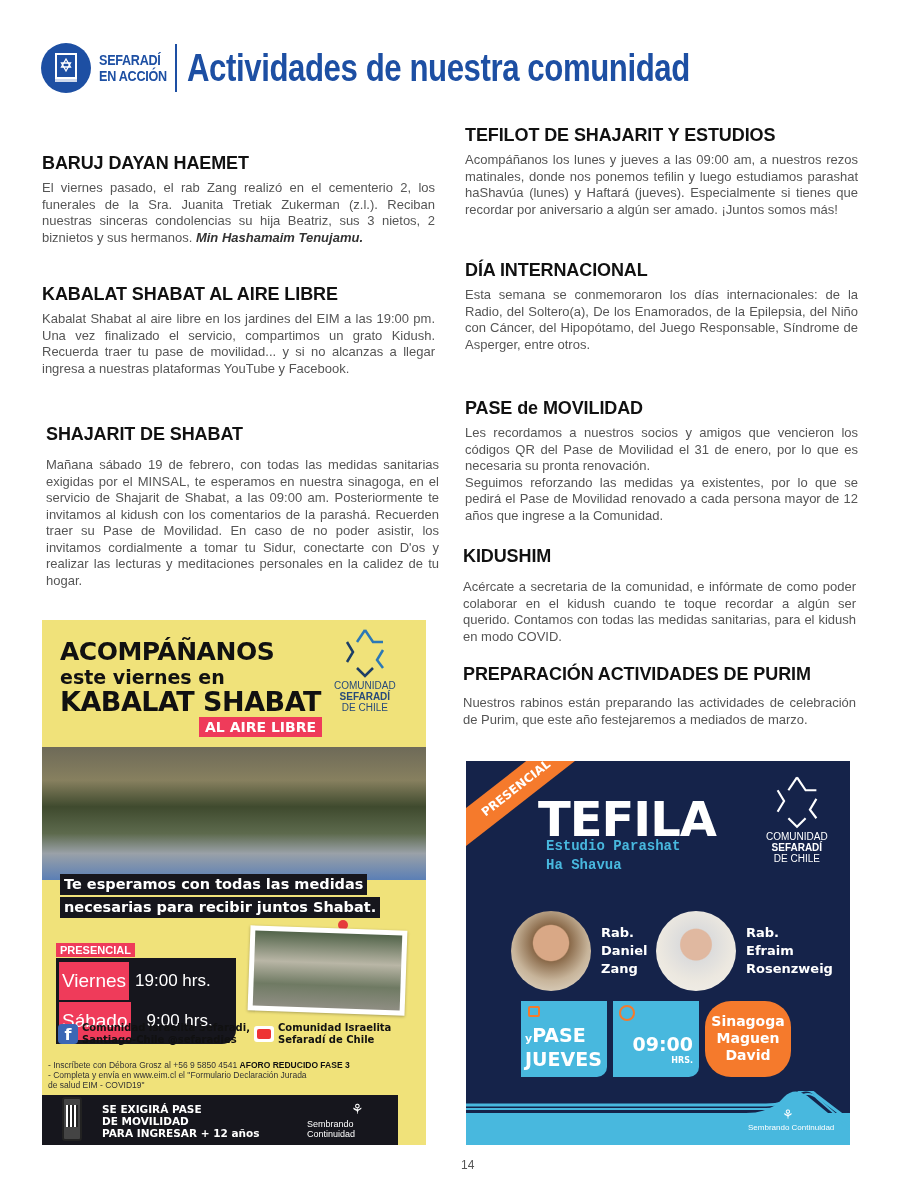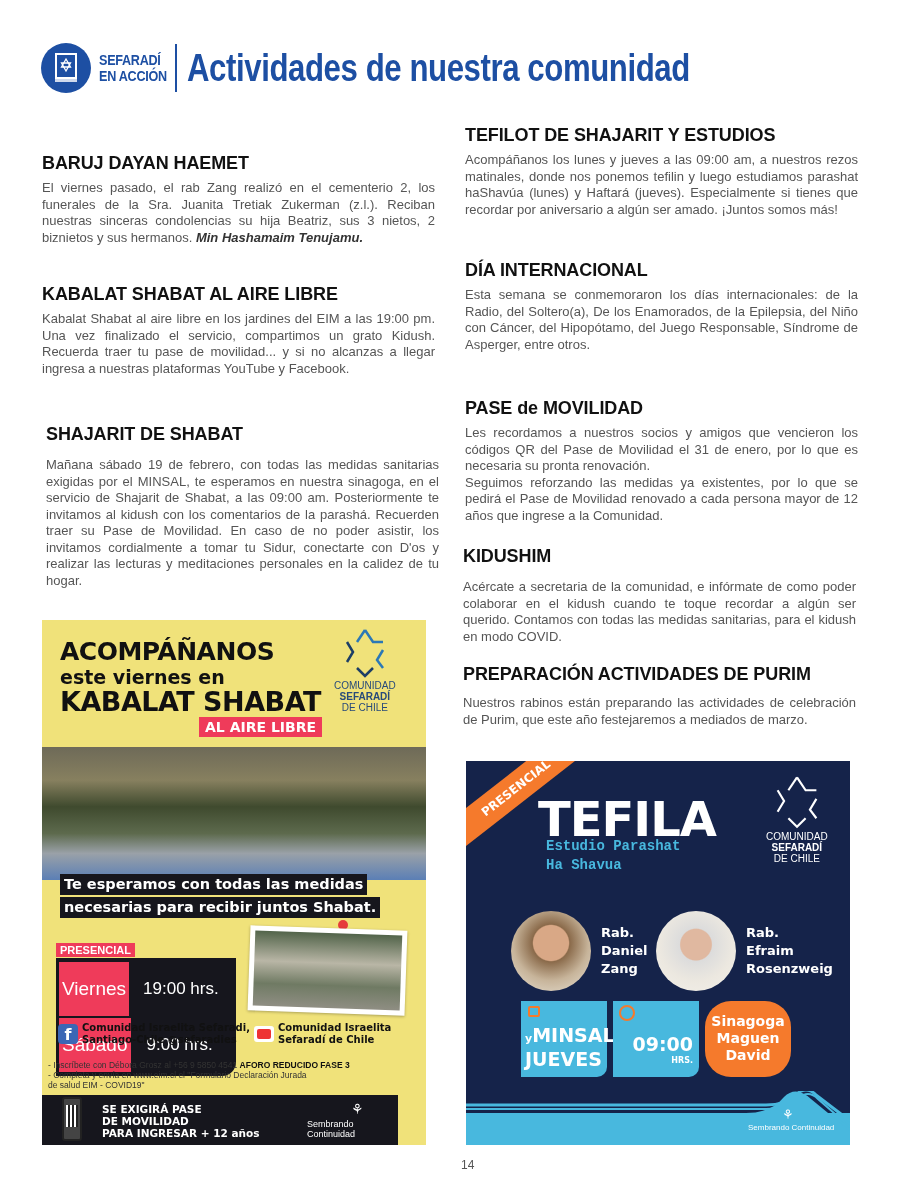--- a/index.html
+++ b/index.html
@@ -22,22 +22,22 @@
   .py-title3 { position: absolute; left: 18px; top: 66px; font-weight: 900; font-size: 27px; color: #111; font-family: "DejaVu Sans", sans-serif; letter-spacing: -0.5px; }
   .py-pill { position: absolute; left: 157px; top: 97px; background: #ef3b5a; color: #fff; font-weight: bold; font-size: 14px; padding: 2px 6px; font-family: "DejaVu Sans", sans-serif; }
   .org-logo { position: absolute; text-align: center; font-size: 10px; line-height: 11px; }
   .py-photo { position: absolute; left: 0; top: 127px; width: 384px; height: 133px; background: linear-gradient(180deg,#6e6a58 0%,#87805f 25%,#3f4a2e 45%,#5d6a4d 65%,#9aa1a8 80%,#5b7fb5 100%); }
   .py-banner { position: absolute; left: 18px; top: 254px; color: #fff; font-weight: bold; font-size: 14.5px; line-height: 21px; font-family: "DejaVu Sans", sans-serif; text-decoration: underline; }
   .py-banner span { background: #16161d; padding: 0 4px; display: inline-block; margin-bottom: 2px; }
   .sched { position: absolute; left: 14px; top: 320px; }
   .sched-tag { background: #ef3b5a; color: #fff; font-weight: bold; font-size: 11px; padding: 1px 4px; display: inline-block; }
   .sched-box { background: #16161d; padding: 2px 8px 4px 3px; border-radius: 0 0 14px 0; width: 180px; }
   .sched-row { display: flex; align-items: center; gap: 6px; margin-top: 2px; }
-  .sched-day { background: #ef3b5a; color: #fff; font-size: 19px; padding: 16px 3px; }
-  .sched-time { color: #fff; font-size: 17px; margin-left: 8px; }
+  .sched-day { background: #ef3b5a; color: #fff; font-size: 19px; padding: 8px 3px; }
+  .sched-time { color: #fff; font-size: 17px; }
   .py-photo2 { position: absolute; left: 207px; top: 308px; width: 157px; height: 85px; background: #fff; transform: rotate(2deg); padding: 5px; box-shadow: 0 1px 3px rgba(0,0,0,.3); }
   .py-photo2 div { width: 100%; height: 100%; background: linear-gradient(180deg,#52644a 0%,#b9b6a6 40%,#6f7a63 70%,#8f8e83 100%); }
   .pin { position: absolute; left: 296px; top: 300px; width: 10px; height: 10px; border-radius: 50%; background: #e63b3b; }
   .social { position: absolute; top: 402px; display: flex; align-items: center; gap: 4px; font-weight: bold; font-size: 10px; line-height: 12px; color: #111; font-family: "DejaVu Sans", sans-serif; }
   .fb-icon { width: 20px; height: 20px; background: #3b67b5; border-radius: 4px; color: #fff; font-weight: bold; font-size: 16px; text-align: center; line-height: 22px; }
   .yt-icon { width: 20px; height: 16px; background: #fff; border-radius: 3px; display: flex; align-items: center; justify-content: center; }
   .yt-icon span { width: 14px; height: 10px; background: #e33; border-radius: 2px; }
   .py-notes { position: absolute; left: 6px; top: 440px; font-size: 8.5px; line-height: 10px; color: #333; }
   .py-notes b { color: #111; }
   .py-footer { position: absolute; left: 0; top: 475px; width: 356px; height: 50px; background: #16161d; }
@@ -239,21 +239,21 @@
     <div class="rabbi-name">
       <div>Rab.</div>
       <div>Efraim</div>
       <div>Rosenzweig</div>
     </div>
   </div>
 
   <div class="info-box days">
     <span style="position:absolute; left:7px; top:5px; width:12px; height:11px; border:2px solid #f57a2c; border-radius:2px;"></span>
     <div style="position:absolute; left:4px; top:24px; font-size:19px; line-height:21px;">
-      <span style="font-size:11px;">y</span><span>MINSAL</span><br>
+      <span style="font-size:11px;">y</span><span>PASE</span><br>
       <span>JUEVES</span>
     </div>
   </div>
   <div class="info-box time">
     <span style="position:absolute; left:6px; top:4px; width:16px; height:16px; border:2px solid #f57a2c; border-radius:50%;"></span>
     <div style="position:absolute; right:6px; top:32px; font-size:19px;">09:00</div>
     <div style="position:absolute; right:6px; top:55px; font-size:8px;">HRS.</div>
   </div>
   <div class="info-box place">
     <div>Sinagoga</div>

